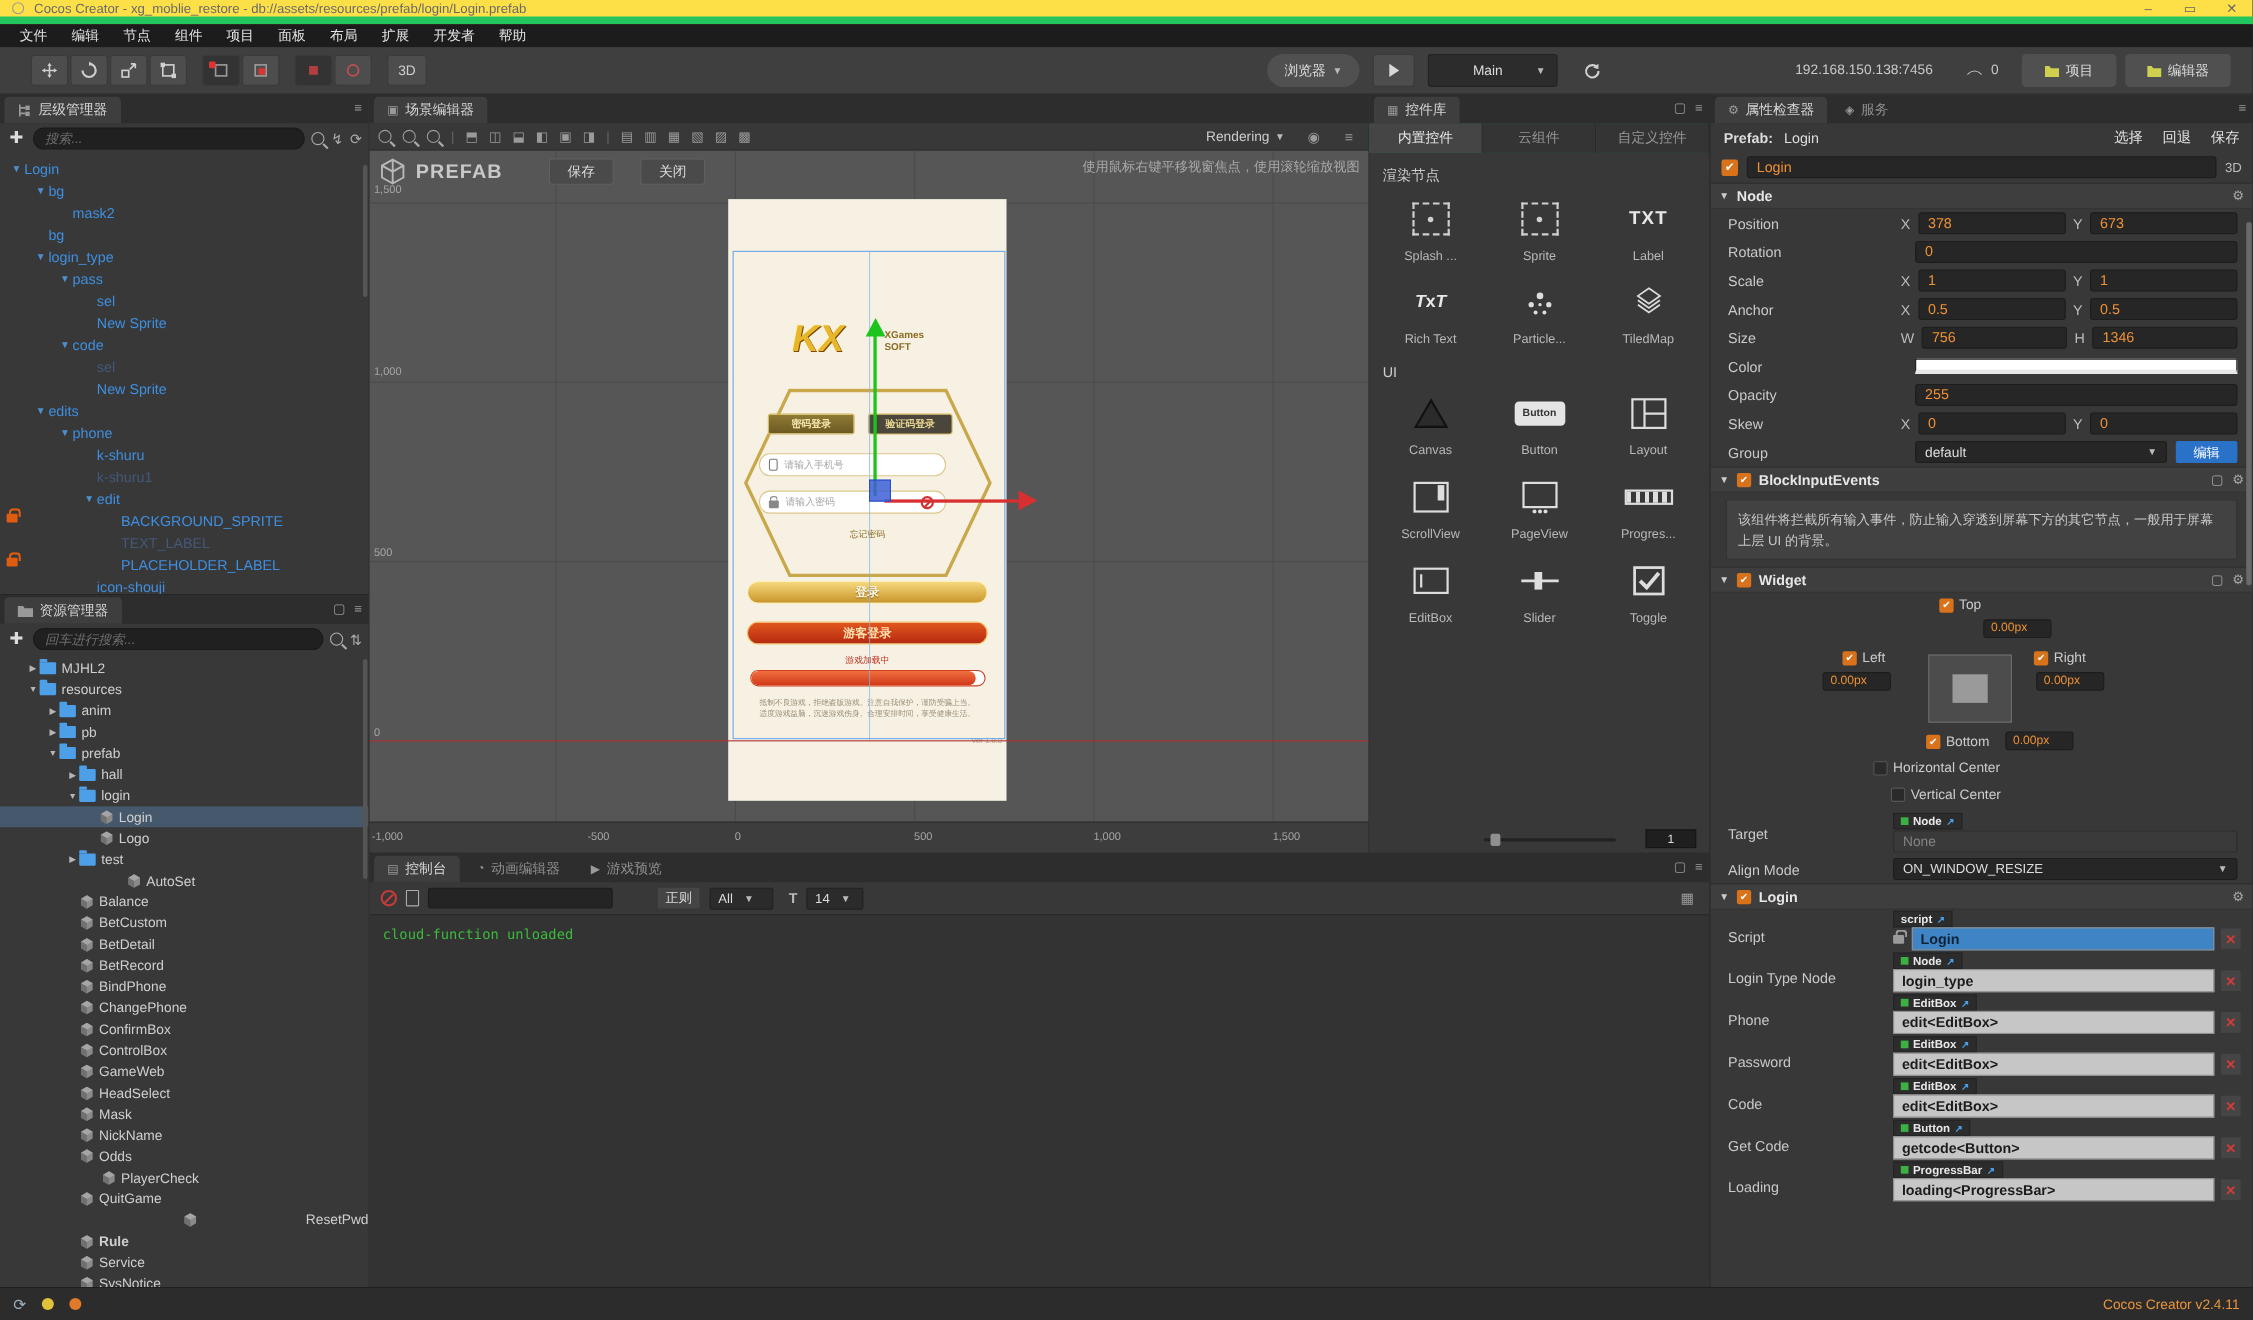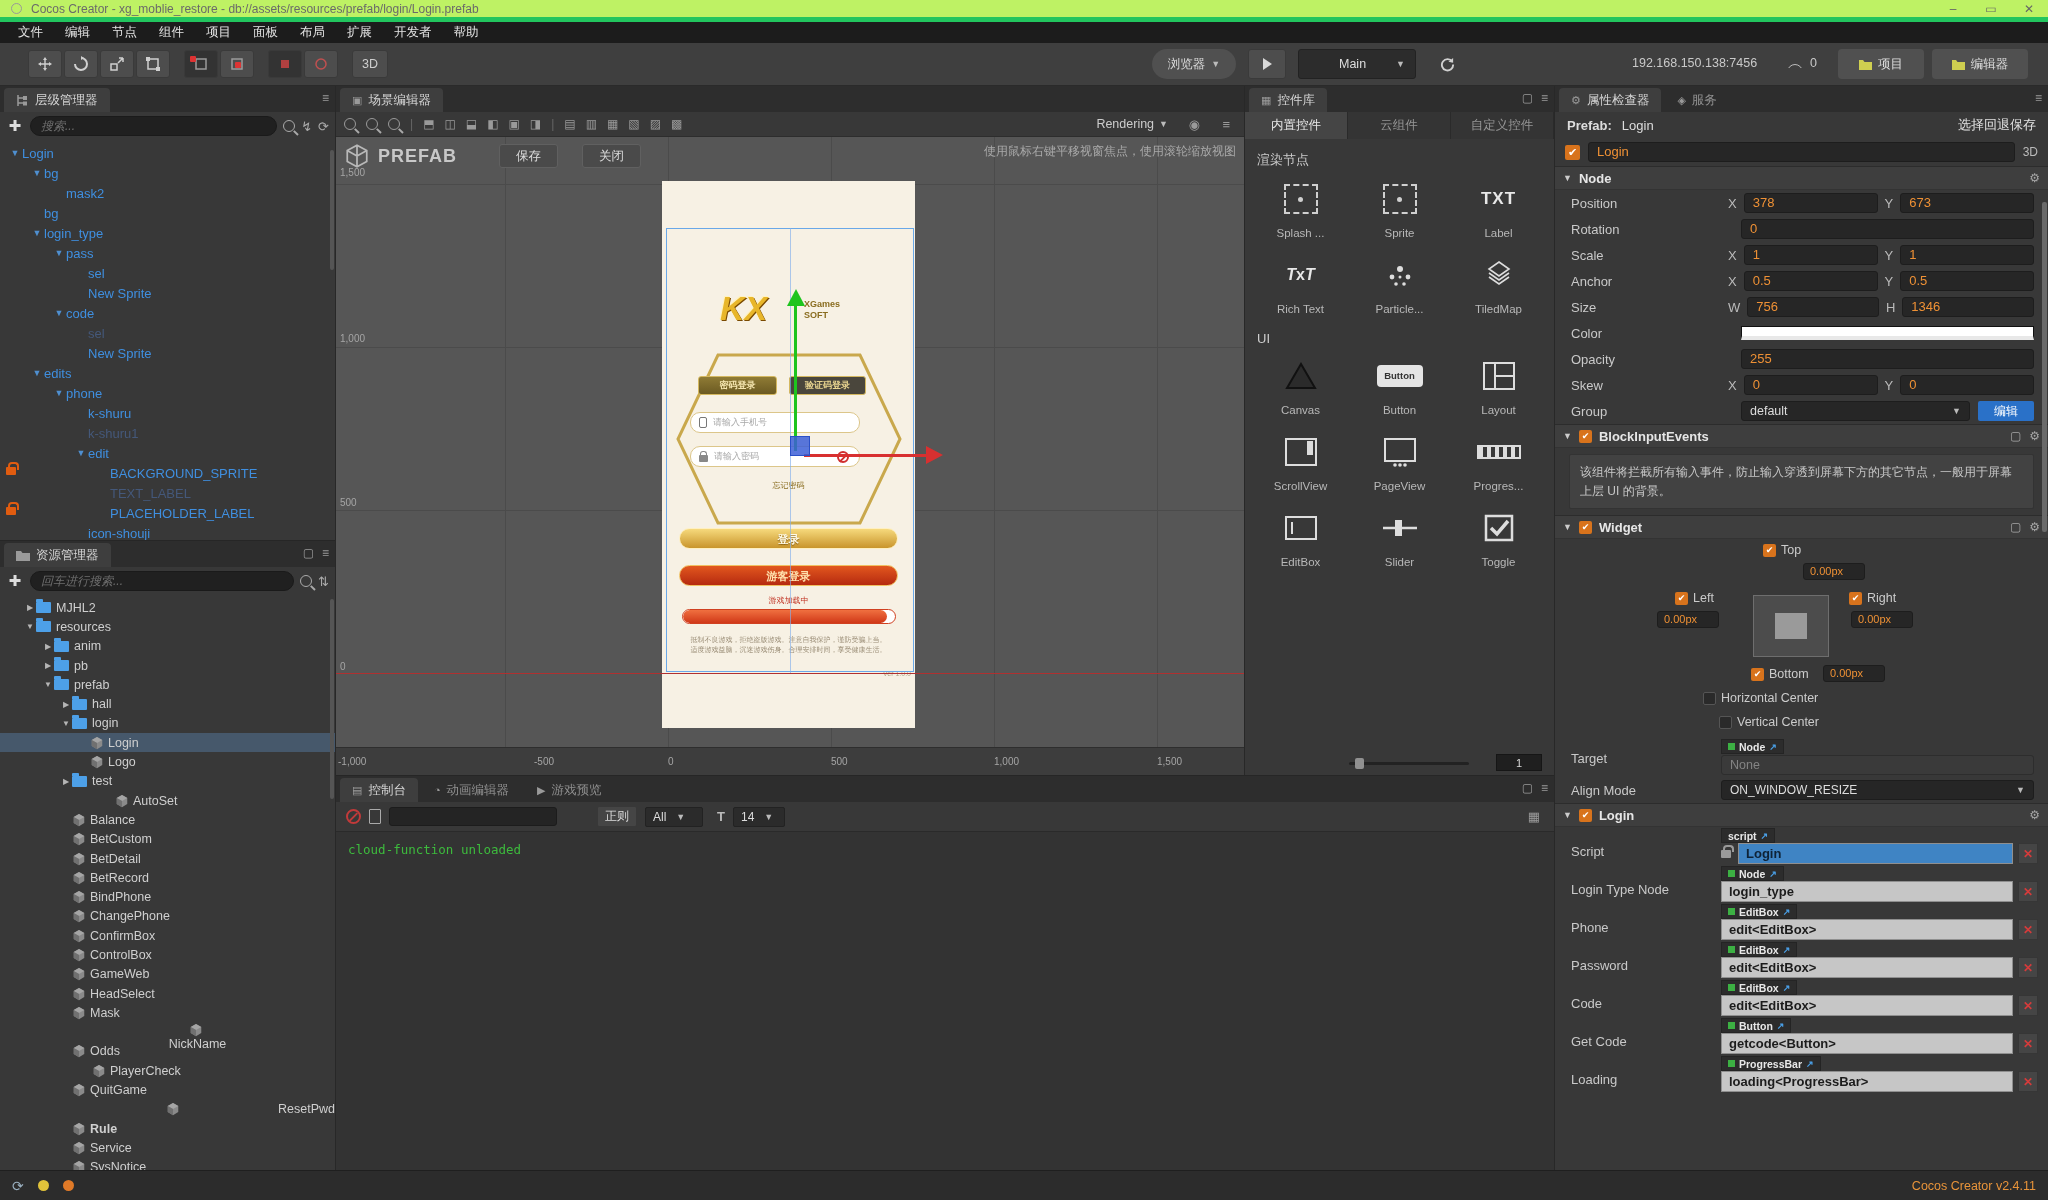--- a/index.html
+++ b/index.html
@@ -1,19 +1,19 @@
 <!DOCTYPE html>
 <html><head>
 <meta charset="utf-8">
 <style>
 *{margin:0;padding:0;box-sizing:border-box;}
 html,body{background:#141414;}
 #root{position:relative;width:2048px;height:1200px;font-family:"Liberation Sans",sans-serif;background:#383838;overflow:hidden;color:#ccc;font-size:13px;}
 
-.titlebar{position:absolute;left:0;top:0;width:2048px;height:22px;background:#bef264;border-bottom:5px solid #22c55e;display:flex;align-items:center;}
+.titlebar{position:absolute;left:0;top:0;width:2048px;height:22px;background:#fde047;border-bottom:7px solid #22c55e;display:flex;align-items:center;}
 .tb-logo{width:11px;height:11px;border:1.5px solid #999;border-radius:50%;margin:0 9px 0 11px;}
 .tb-title{font-size:12px;color:#6a6a6a;}
 .tb-controls{margin-left:auto;display:flex;}
 .tb-ctl{width:38px;text-align:center;font-size:12px;color:#666;line-height:20px;}
 
 .menubar{position:absolute;left:0;top:22px;width:2048px;height:21px;background:#1c1c1c;display:flex;align-items:center;padding-left:8px;gap:2px;}
 .menu-item{color:#e4e4e4;font-size:12.5px;padding:0 10px;line-height:21px;}
 
 .toolbar{position:absolute;left:0;top:43px;width:2048px;height:43px;background:#3f3f3f;border-bottom:1px solid #2a2a2a;}
 .tool-btn{position:absolute;top:7px;width:34px;height:28px;background:#4d4d4d;border:1px solid #3a3a3a;border-radius:3px;display:flex;align-items:center;justify-content:center;color:#cfcfcf;}
@@ -130,21 +130,21 @@
 .c-input{width:168px;height:19px;background:#242424;border:1px solid #1c1c1c;border-radius:3px;outline:none;color:#ccc;font-size:12px;padding:0 6px;}
 .c-chip{font-size:12px;color:#ddd;background:#454545;border:1px solid #383838;border-radius:2px;padding:1px 7px;}
 .c-dd{height:20px;background:#2b2b2b;border:1px solid #222;border-radius:2px;color:#ddd;font-size:12px;display:flex;align-items:center;gap:10px;padding:0 7px;}
 .c-log{flex:1;background:#333;border-top:1px solid #2a2a2a;padding:10px 12px;font-family:"DejaVu Sans Mono",monospace;font-size:12.5px;color:#3dbb3d;}
 
 .inspector{position:absolute;left:1554px;top:86px;width:494px;height:1084px;background:#383838;display:flex;flex-direction:column;overflow:hidden;border-left:1px solid #282828;}
 .insp-body{flex:1;overflow:hidden;position:relative;padding-bottom:4px;}
 .prefab-row{height:26px;display:flex;align-items:center;padding:0 12px;gap:10px;font-size:13px;}
 .prefab-lab{color:#ddd;font-weight:bold;}
 .prefab-name{color:#ddd;}
-.prefab-actions{margin-left:auto;display:flex;gap:0;color:#e2e2e2;font-size:13px;}
+.prefab-actions{margin-left:auto;display:flex;gap:18px;color:#e2e2e2;font-size:13px;}
 .noderow{height:28px;display:flex;align-items:center;padding:0 10px;gap:8px;}
 .cb{width:15px;height:15px;background:#d8731c;border-radius:2px;color:#fff;font-size:11px;line-height:15px;text-align:center;flex:none;}
 .cb.off{background:#2a2a2a;border:1px solid #555;}
 .name-field{flex:1;height:20px;background:#262626;border:1px solid #1d1d1d;border-radius:3px;color:#ef9135;font-size:13px;line-height:18px;padding:0 8px;}
 .lbl3d{color:#bbb;font-size:12px;}
 .sect-head{height:24px;display:flex;align-items:center;gap:7px;padding:0 8px;background:#3e3e3e;border-top:1px solid #2c2c2c;border-bottom:1px solid #333;}
 .sect-head .arr{font-size:9px;color:#ccc;}
 .sect-title{font-size:13px;font-weight:bold;color:#e6e6e6;}
 .sect-ics{margin-left:auto;display:flex;gap:8px;color:#a5a5a5;font-size:12px;}
 .prow{display:flex;align-items:center;padding:3px 14px 3px 16px;min-height:26px;}
@@ -595,21 +595,21 @@
           </div>
           <div class="a-row" style="padding-left: 60px;">
             <div class="a-tw"></div>
             <svg class="cube-ic" viewBox="0 0 16 16">
               <path d="M8 1 L14 4.5 V11.5 L8 15 L2 11.5 V4.5 Z" fill="#8a8a8a"></path>
               <path d="M8 1 L14 4.5 L8 8 L2 4.5 Z" fill="#a5a5a5"></path>
               <path d="M8 8 V15 L2 11.5 V4.5 Z" fill="#707070"></path>
             </svg>
             <div class="a-label">Mask</div>
           </div>
-          <div class="a-row" style="padding-left: 60px; flex-direction: column;">
+          <div class="a-row" style="padding-left: 60px;">
             <div class="a-tw"></div>
             <svg class="cube-ic" viewBox="0 0 16 16">
               <path d="M8 1 L14 4.5 V11.5 L8 15 L2 11.5 V4.5 Z" fill="#8a8a8a"></path>
               <path d="M8 1 L14 4.5 L8 8 L2 4.5 Z" fill="#a5a5a5"></path>
               <path d="M8 8 V15 L2 11.5 V4.5 Z" fill="#707070"></path>
             </svg>
             <div class="a-label">NickName</div>
           </div>
           <div class="a-row" style="padding-left: 60px;">
             <div class="a-tw"></div>

